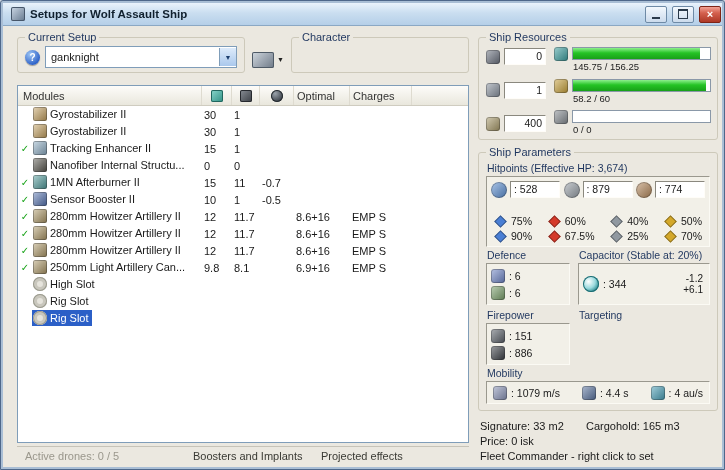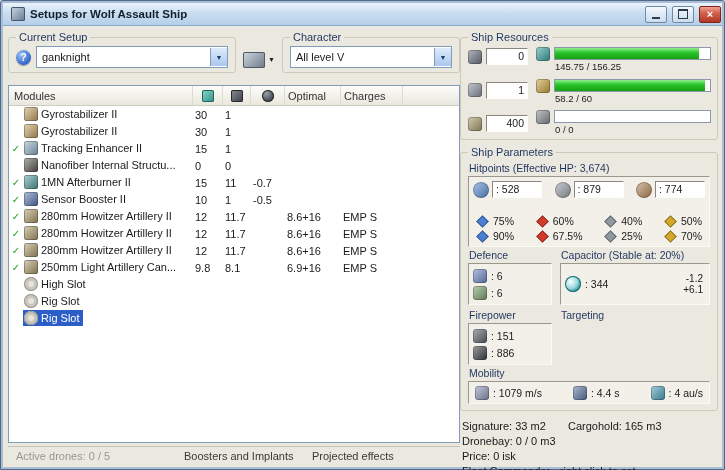--- a/index.html
+++ b/index.html
@@ -8,21 +8,21 @@
   
   .titlebar{height:22px;flex:none;display:flex;align-items:center;gap:5px;padding:0 1px 0 8px;margin:2px 2px 0 2px;background:linear-gradient(#eaf3fc,#cadef0 45%,#b5cfe8);border-bottom:1px solid #8ba8c4}
   .app-icon{width:14px;height:14px;border-radius:2px;background:linear-gradient(135deg,#cdd8e6,#64788e);box-shadow:inset 0 0 0 1px #46566a;flex:none}
   .title-text{font-weight:bold;font-size:11.5px;color:#10202e;flex:1;white-space:nowrap;overflow:hidden}
   .winbtn{width:20px;height:15px;border-radius:2px;display:flex;align-items:center;justify-content:center;flex:none;cursor:default}
   .btn-min,.btn-max{background:linear-gradient(#f3f8fd,#ccdbec);border:1px solid #6e8aa6}
   .minbar{width:8px;height:2px;background:#2a3a4a;margin-top:7px}
   .maxbox{width:8px;height:7px;border:1px solid #2a3a4a;border-top-width:2px}
   .btn-close{background:linear-gradient(#f2a294,#d4604e 40%,#ad3826);border:1px solid #7e2416;color:#fff;font-weight:bold;font-size:11px;line-height:1}
   
-  .content{flex:1;display:flex;padding:5px 6px 4px 7px;min-height:0}
+  .content{flex:1;display:flex;gap:9px;padding:5px 6px 4px 16px;min-height:0}
   .left{width:452px;flex:none;display:flex;flex-direction:column;min-height:0}
   .right{flex:1;display:flex;flex-direction:column;min-width:0}
   
   .groupbox{position:relative;border:1px solid #cdc9ba;border-radius:3px}
   .gb-label{position:absolute;top:-7px;left:7px;background:#ebe8e0;padding:0 3px;color:#1e355e;white-space:nowrap}
   
   .top-row{flex:none;display:flex;gap:7px;margin-top:6px;height:36px}
   .gb-setup{width:226px;flex:none}
   .gb-character{flex:1}
   .gb-inner{display:flex;align-items:center;gap:5px;padding:8px 7px 0 7px}
@@ -140,26 +140,20 @@
               <span class="combo-btn">▼</span>
             </div>
           </div>
         </div>
         <div class="tools">
           <span class="tools-icon"></span>
           <span class="tools-arrow">▼</span>
         </div>
         <div class="groupbox gb-character">
           <span class="gb-label">Character</span>
-          <div class="gb-inner">
-            <div class="combo">
-              <span class="combo-text">All level V</span>
-              <span class="combo-btn">▼</span>
-            </div>
-          </div>
         </div>
       </div>
 
       <div class="mod-list">
         <div class="mod-grid mod-header">
           <span class="hcell hname">Modules</span>
           <span class="hcell hic">
               <span class="hicn hicn-cpu"></span>
             </span>
           <span class="hcell hic">
@@ -554,20 +548,19 @@
               <span>: 4 au/s</span>
             </span>
         </div>
       </div>
 
       <div class="footer">
         <div class="foot-row1">
           <span class="foot-sig">Signature: 33 m2</span>
           <span>Cargohold: 165 m3</span>
         </div>
-        <div class="foot-line">Dronebay: 0 / 0 m3</div>
           <div class="foot-line">Price: 0 isk</div>
           <div class="foot-line">Fleet Commander - right click to set</div>
       </div>
 
     </div>
   </div>
 </div>
 
 </body></html>

